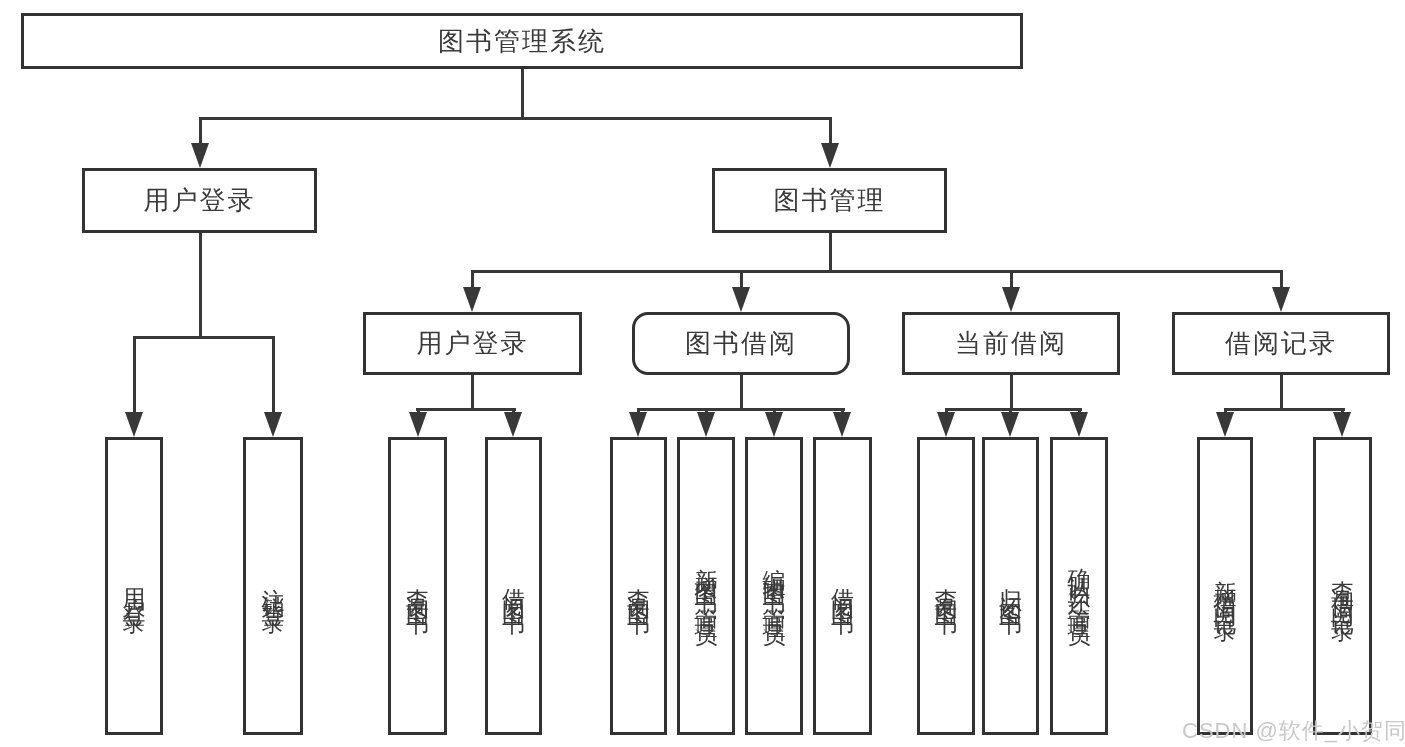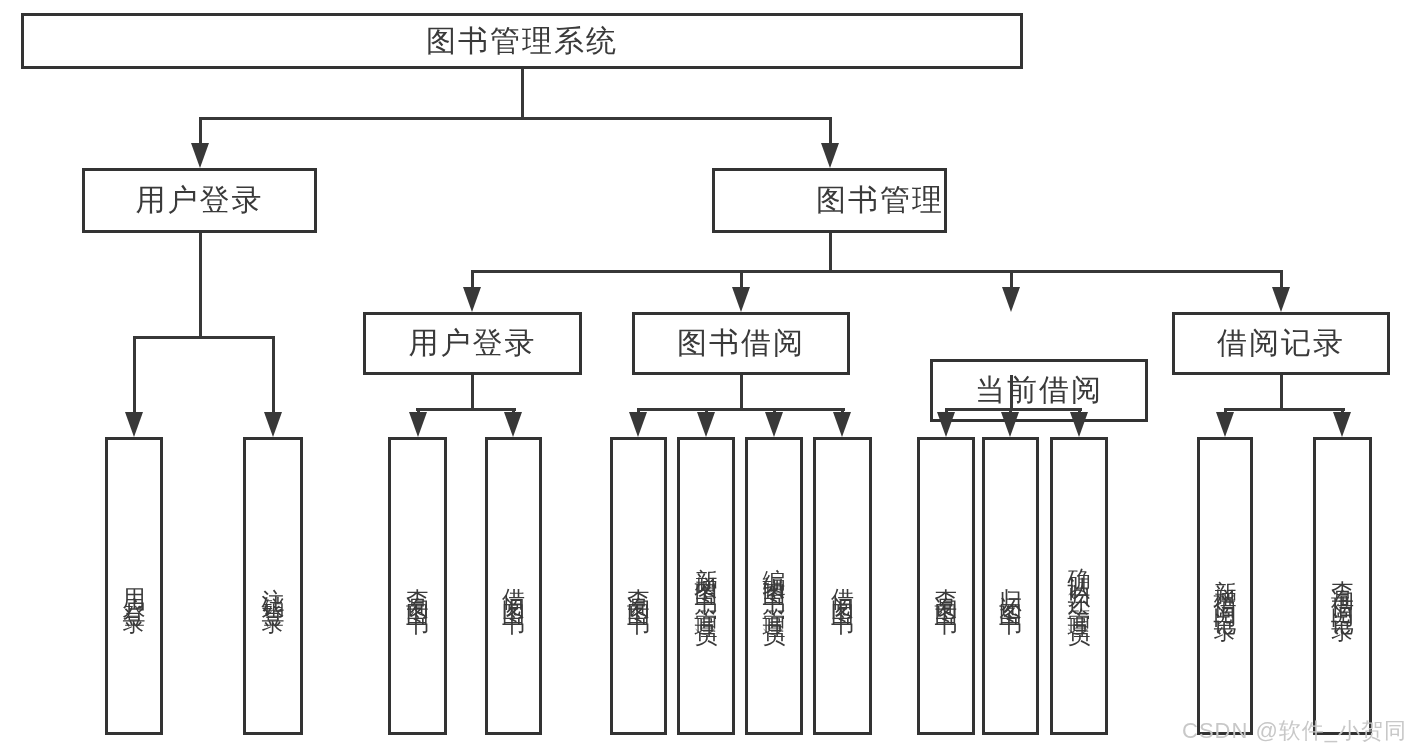--- a/index.html
+++ b/index.html
@@ -11,21 +11,21 @@
   }
   html,body{margin:0;padding:0;background:var(--bg);}
   #canvas{
     position:relative;width:1405px;height:747px;background:var(--bg);
     font-family:"Liberation Sans","DejaVu Sans",sans-serif;
     color:var(--text);overflow:hidden;
   }
   .box{
     position:absolute;box-sizing:border-box;border:3px solid var(--border);
     background:var(--bg);display:flex;align-items:center;justify-content:center;
-    font-size:30px;letter-spacing:2px;color:var(--text);
+    font-size:26px;letter-spacing:2px;color:var(--text);
   }
   .vbox{
     position:absolute;box-sizing:border-box;border:3px solid var(--border);
     background:var(--bg);display:flex;align-items:center;justify-content:center;
   }
   .vbox .vtext{
     writing-mode:vertical-rl;line-height:1;font-size:23px;letter-spacing:8px;
     color:var(--text);white-space:nowrap;
   }
   .hline{position:absolute;height:3px;background:var(--line);}
@@ -55,43 +55,43 @@
   </div>
 
   <div class="vline" style="left:521px;top:69px;height:51px;"></div>
   <div class="hline" style="left:199px;top:117px;width:633px;"></div>
   <div class="drop" style="left:191px;top:117px;height:51px;"></div>
   <div class="drop" style="left:821px;top:117px;height:51px;"></div>
 
   <div class="box" style="left:82px;top:168px;width:235px;height:65px;">
     <span>用户登录</span>
   </div>
-  <div class="box" style="left:712px;top:168px;width:235px;height:65px;justify-content:flex-end;">
+  <div class="box" style="left:712px;top:168px;width:235px;height:65px;">
     <span>图书管理</span>
   </div>
 
   <div class="vline" style="left:199px;top:233px;height:106px;"></div>
   <div class="hline" style="left:133px;top:336px;width:142px;"></div>
   <div class="drop" style="left:125px;top:336px;height:101px;"></div>
   <div class="drop" style="left:264px;top:336px;height:101px;"></div>
 
   <div class="vline" style="left:829px;top:233px;height:40px;"></div>
   <div class="hline" style="left:471px;top:270px;width:812px;"></div>
   <div class="drop" style="left:463px;top:270px;height:42px;"></div>
   <div class="drop" style="left:732px;top:270px;height:42px;"></div>
   <div class="drop" style="left:1002px;top:270px;height:42px;"></div>
   <div class="drop" style="left:1272px;top:270px;height:42px;"></div>
 
   <div class="box" style="left:363px;top:312px;width:219px;height:63px;">
     <span>用户登录</span>
   </div>
-  <div class="box" style="left:632px;top:312px;width:218px;height:63px;">
+  <div class="box" style="left:632px;top:312px;width:218px;height:63px;border-radius:16px;">
     <span>图书借阅</span>
   </div>
-  <div class="box" style="left:930px;top:312px;width:218px;height:63px;margin-top:47px;">
+  <div class="box" style="left:902px;top:312px;width:218px;height:63px;">
     <span>当前借阅</span>
   </div>
   <div class="box" style="left:1172px;top:312px;width:218px;height:63px;">
     <span>借阅记录</span>
   </div>
 
   <div class="vline" style="left:471px;top:375px;height:36px;"></div>
   <div class="hline" style="left:416px;top:408px;width:100px;"></div>
   <div class="drop" style="left:409px;top:408px;height:29px;"></div>
   <div class="drop" style="left:504px;top:408px;height:29px;"></div>

